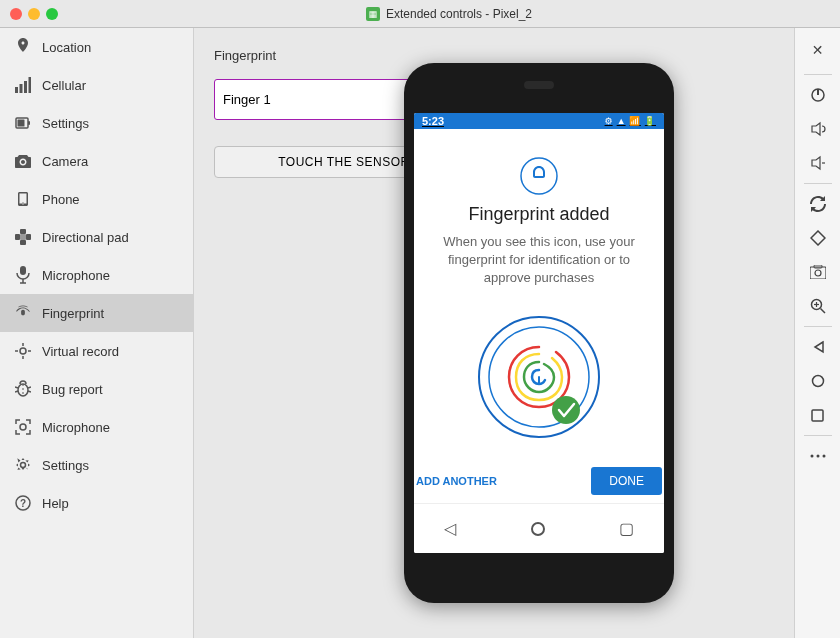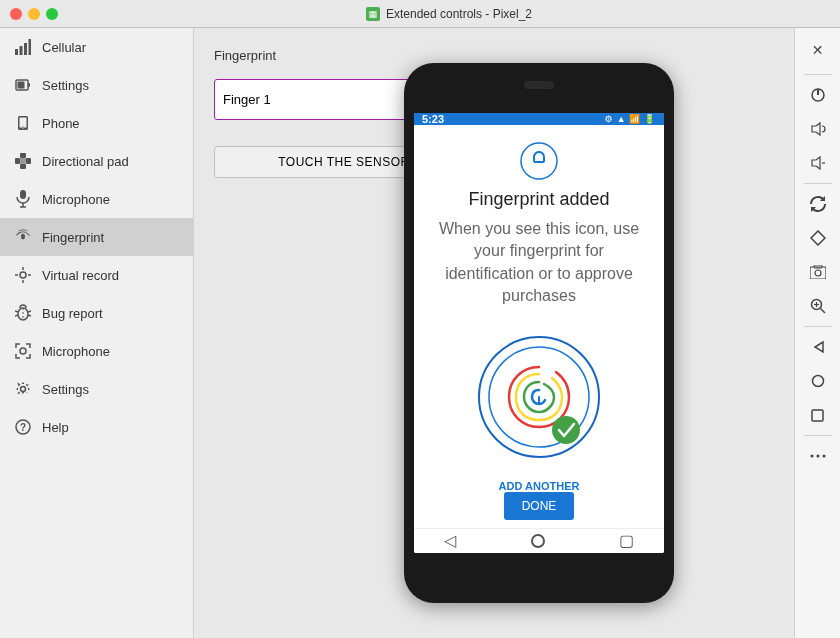--- a/index.html
+++ b/index.html
@@ -185,53 +185,54 @@
       display: flex;
       flex-direction: column;
     }
     .phone-status-bar {
       background: #1976d2;
       height: 16px;
       display: flex;
       align-items: center;
       padding: 0 8px;
       justify-content: space-between;
+      text-decoration: underline;
     }
     .phone-time {
       color: white;
       font-size: 11px;
       font-weight: 600;
     }
     .phone-status-icons {
       display: flex;
       gap: 4px;
       align-items: center;
     }
     .phone-content {
       flex: 1;
       background: white;
       display: flex;
       flex-direction: column;
       align-items: center;
-      padding: 16px 14px 0;
+      padding: 27px 14px 0;
     }
     .fp-icon-small {
       width: 40px;
       height: 40px;
       margin-bottom: 8px;
     }
     .fp-added-title {
       font-size: 18px;
       font-weight: 500;
       color: #212121;
       margin-bottom: 8px;
       text-align: center;
     }
     .fp-added-desc {
-      font-size: 16px;
+      font-size: 13px;
       color: #666;
       text-align: center;
       line-height: 1.4;
       margin-bottom: 24px;
     }
     .fp-big-icon {
       width: 130px;
       height: 130px;
       margin: 0 auto 10px;
     }
@@ -271,21 +272,20 @@
       font-size: 12px;
       font-weight: 400;
       cursor: pointer;
     }
     .phone-action-bar {
       display: flex;
       justify-content: space-between;
       align-items: center;
       padding: 8px 2px;
       margin-top: auto;
-      flex-direction: column;
     }
 
     
     .right-toolbar {
       width: 46px;
       background: #f5f5f5;
       border-left: 1px solid #d0d0d0;
       display: flex;
       flex-direction: column;
       align-items: center;
@@ -329,20 +329,28 @@
   <div class="title-bar-title">
     <span class="title-icon">▦</span>
     <span>Extended controls - Pixel_2</span>
   </div>
 </div>
 
 <div class="main-container">
 
   <div class="sidebar">
 
+    <div class="sidebar-item">
+      <div class="sidebar-icon">
+        <svg width="14" height="18" viewBox="0 0 14 18">
+            <path d="M7 0C4.24 0 2 2.24 2 5c0 3.75 5 9 5 9s5-5.25 5-9c0-2.76-2.24-5-5-5zm0 6.5c-.83 0-1.5-.67-1.5-1.5S6.17 3.5 7 3.5 8.5 4.17 8.5 5 7.83 6.5 7 6.5z" fill="#555"></path>
+          </svg>
+      </div>
+      <span>Location</span>
+    </div>
 
     <div class="sidebar-item">
       <div class="sidebar-icon">
         <svg width="16" height="16" viewBox="0 0 16 16">
             <rect x="0" y="10" width="3" height="6" fill="#555"></rect>
             <rect x="4.5" y="7" width="3" height="9" fill="#555"></rect>
             <rect x="9" y="4" width="3" height="12" fill="#555"></rect>
             <rect x="13.5" y="0" width="2.5" height="16" fill="#555"></rect>
           </svg>
       </div>
@@ -353,20 +361,28 @@
       <div class="sidebar-icon">
         <svg width="16" height="16" viewBox="0 0 16 16">
             <rect x="1" y="3" width="12" height="10" rx="1" fill="none" stroke="#555" stroke-width="1.5"></rect>
             <rect x="13" y="6" width="2" height="4" rx="1" fill="#555"></rect>
             <rect x="2.5" y="4.5" width="7" height="7" rx="0.5" fill="#555"></rect>
           </svg>
       </div>
       <span>Settings</span>
     </div>
 
+    <div class="sidebar-item">
+      <div class="sidebar-icon">
+        <svg width="18" height="14" viewBox="0 0 18 14">
+            <path d="M1 3h2.5L5 1h8l1.5 2H16c.55 0 1 .45 1 1v9c0 .55-.45 1-1 1H2c-.55 0-1-.45-1-1V4c0-.55.45-1 1-1zm8 8.5c1.93 0 3.5-1.57 3.5-3.5S10.93 4.5 9 4.5 5.5 6.07 5.5 8s1.57 3.5 3.5 3.5zm0-1.5c-1.1 0-2-.9-2-2s.9-2 2-2 2 .9 2 2-.9 2-2 2z" fill="#555"></path>
+          </svg>
+      </div>
+      <span>Camera</span>
+    </div>
 
     <div class="sidebar-item">
       <div class="sidebar-icon">
         <svg width="14" height="16" viewBox="0 0 14 16">
             <path d="M3.5 1h7C11.33 1 12 1.67 12 2.5v11c0 .83-.67 1.5-1.5 1.5h-7C2.67 15 2 14.33 2 13.5v-11C2 1.67 2.67 1 3.5 1zm0 1.5v10h7v-10h-7zm3.5 11c.55 0 1-.45 1-1s-.45-1-1-1-1 .45-1 1 .45 1 1 1z" fill="#555"></path>
           </svg>
       </div>
       <span>Phone</span>
     </div>
 

